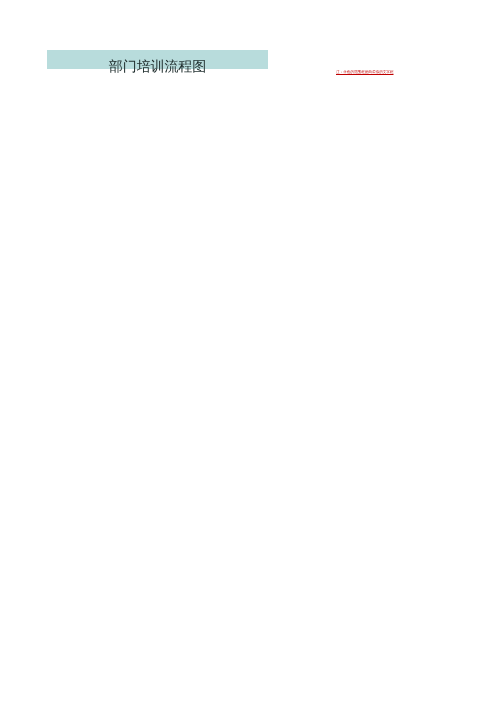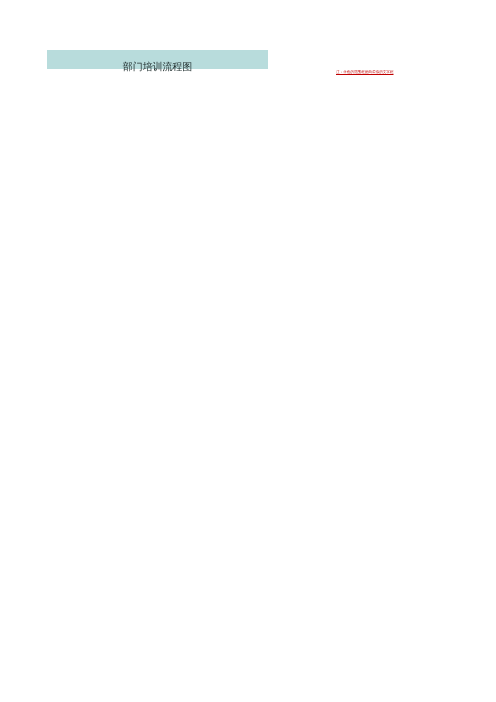--- a/index.html
+++ b/index.html
@@ -4,21 +4,21 @@
 <title>Department Training Flowchart</title>
 <style>
   html,body{margin:0;padding:0;background:#ffffff;}
   body{width:496px;height:702px;font-family:"Liberation Sans",sans-serif;-webkit-font-smoothing:antialiased;}
   #sheet{position:relative;width:496px;height:702px;background:#ffffff;overflow:hidden;}
   .abs{position:absolute;box-sizing:border-box;}
 
   
   #title-band{left:47px;top:50px;width:221px;height:19px;background:#b8dcdc;}
   #title-text{left:47px;top:49.5px;width:221px;height:35px;display:flex;align-items:center;
-     justify-content:center;font-size:10px;color:#1f2d2d;letter-spacing:-0.1px;
+     justify-content:center;font-size:14px;color:#1f2d2d;letter-spacing:-0.1px;
      font-family:"Liberation Serif",serif;padding-left:0;box-sizing:border-box;}
 
   
   #red-note{left:336px;top:70px;font-size:3.6px;color:#c00000;text-decoration:underline;
       text-decoration-color:#c00000;white-space:nowrap;}
 </style>
 </head>
 <body>
 
 <div id="sheet">

